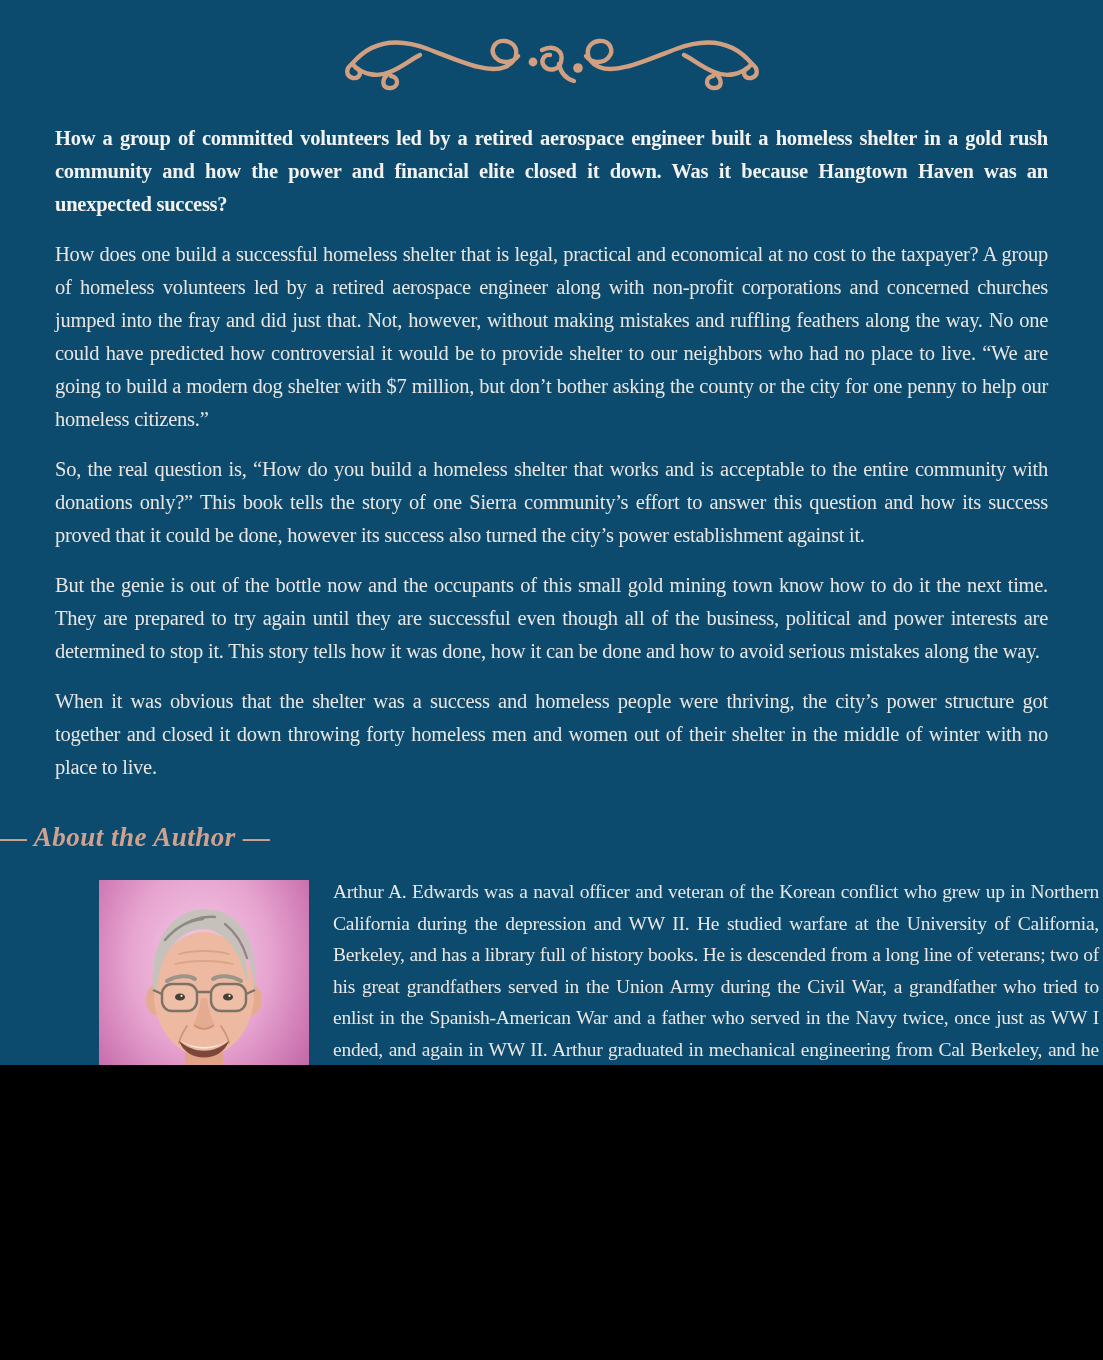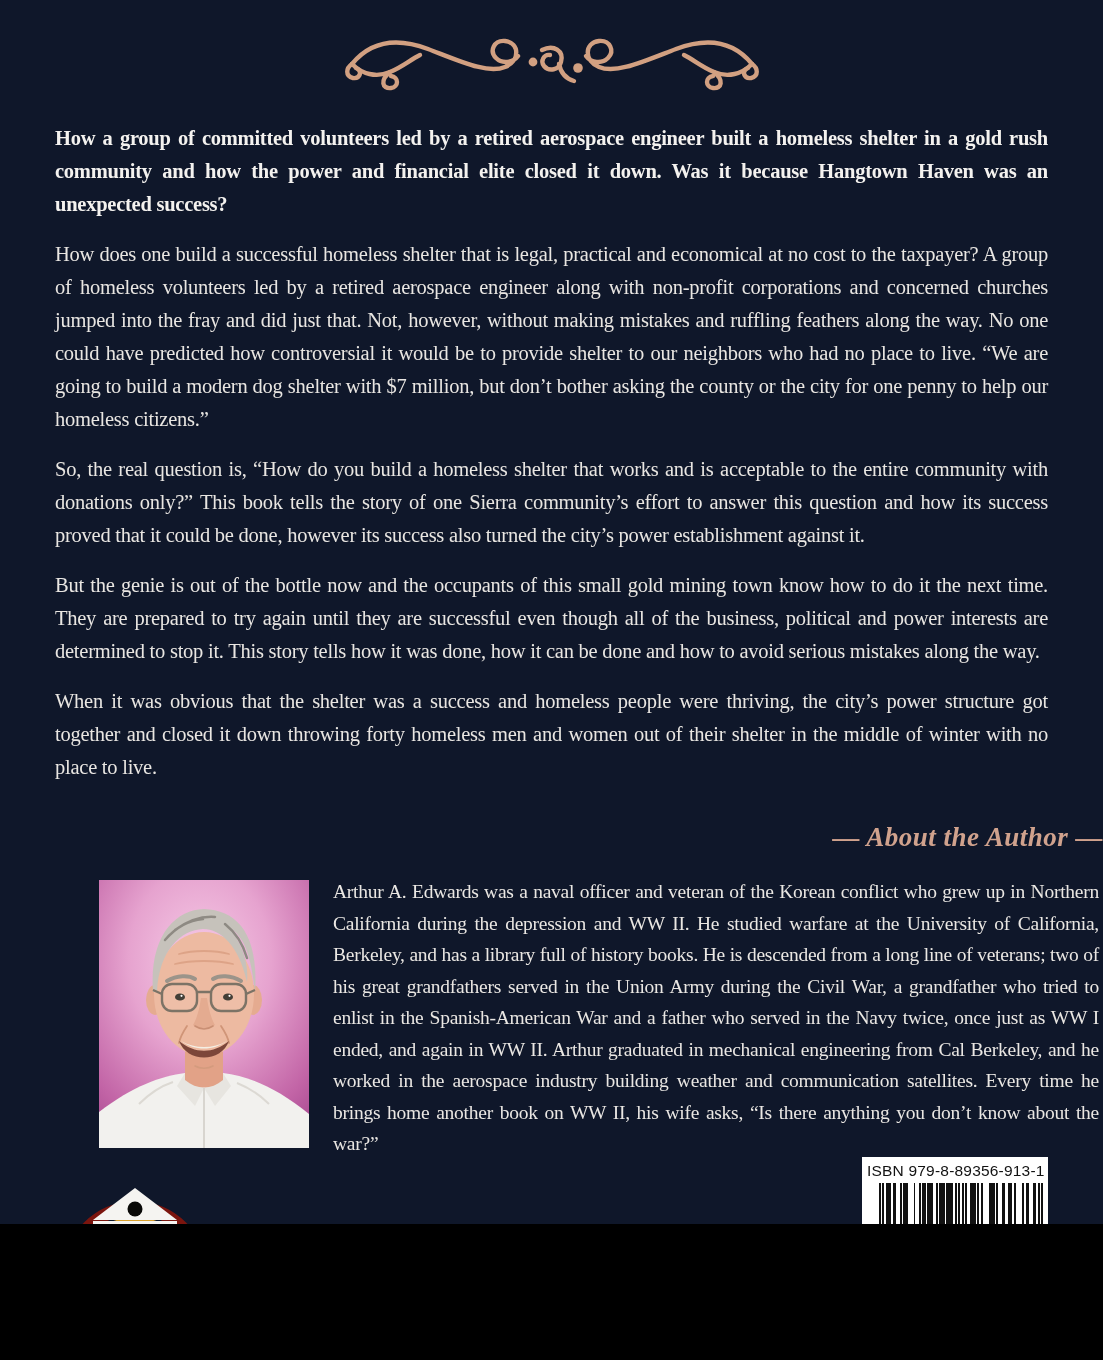--- a/index.html
+++ b/index.html
@@ -1,38 +1,38 @@
 <!DOCTYPE html>
 <html><head>
 <meta charset="utf-8">
 <style>
   html,body{margin:0;padding:0;background:#000;}
   .page{
     position:relative;
-    width:1103px;height:1224px;
-    background:#0f172a;
+    width:1103px;height:1065px;
+    background:#0c4a6e;
     overflow:hidden;
     font-family:"Liberation Serif", serif;
     color:#e9e6e2;
   }
   
   .flourish-wrap{position:absolute;top:24px;left:0;width:100%;display:flex;justify-content:center;}
   
   .synopsis{position:absolute;top:122px;left:55px;width:993px;}
   .synopsis p{
     margin:0 0 17px 0;
     font-size:20.5px;line-height:33px;
     letter-spacing:-0.25px;
     text-align:justify;
   }
   .synopsis p.lead{font-weight:bold;color:#f4f2ef;}
   
   .about-heading{
     position:absolute;top:822px;left:0;width:100%;
-    text-align:right;
+    text-align:left;
     font-size:27px;font-weight:bold;font-style:italic;
     color:#d0a28d;letter-spacing:0.5px;
   }
   .about{position:absolute;top:876px;left:55px;width:1000px;padding-left:44px;}
   .photo-frame{
     float:left;width:210px;height:268px;margin:4px 24px 6px 0;
     background:#c05fa4;overflow:hidden;
   }
   .photo-frame svg{display:block;}
   .bio{

